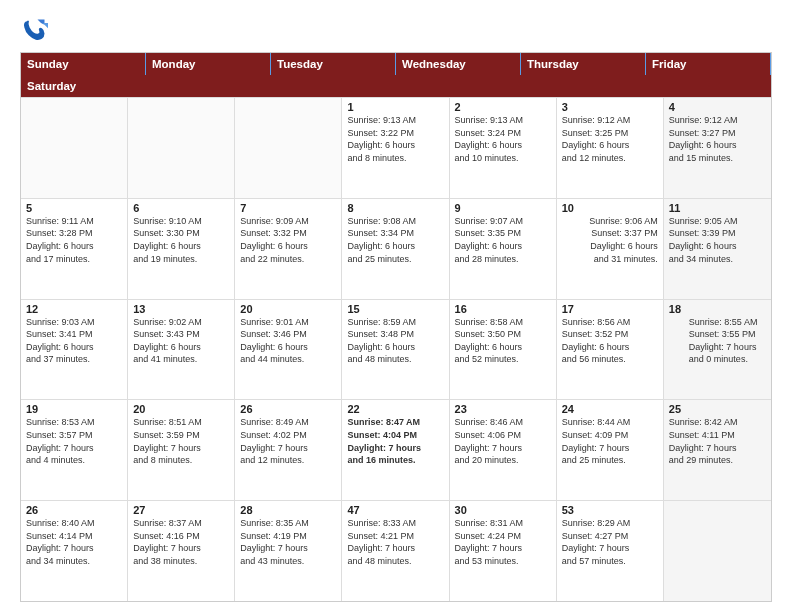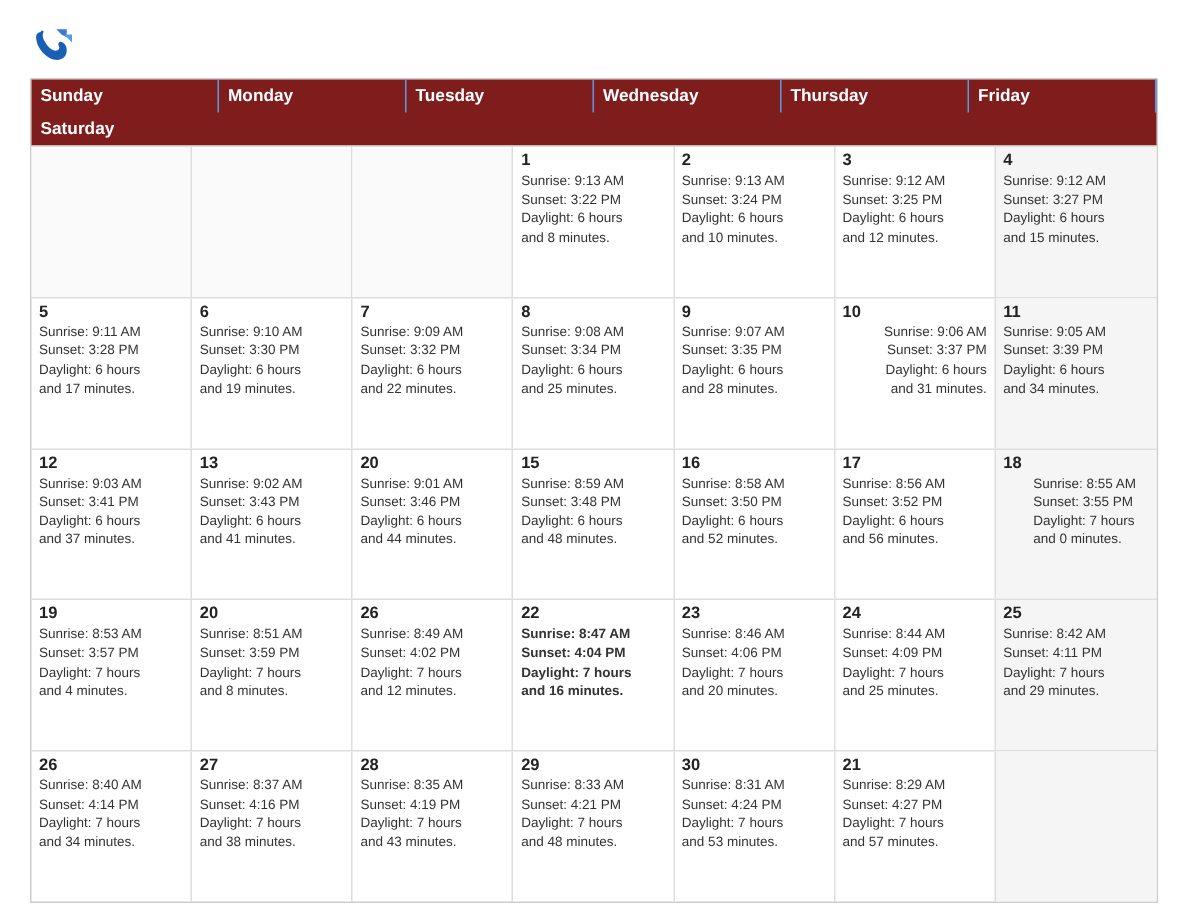--- a/index.html
+++ b/index.html
@@ -343,35 +343,35 @@
 and 38 minutes.</div>
           </div>
           <div class="cal-cell">
             <div class="day-number">28</div>
             <div class="cell-text" style="white-space: pre-line;">Sunrise: 8:35 AM
 Sunset: 4:19 PM
 Daylight: 7 hours
 and 43 minutes.</div>
           </div>
           <div class="cal-cell">
-            <div class="day-number">29</div>
+            <div class="day-number">47</div>
             <div class="cell-text" style="white-space: pre-line;">Sunrise: 8:33 AM
 Sunset: 4:21 PM
 Daylight: 7 hours
 and 48 minutes.</div>
           </div>
           <div class="cal-cell">
             <div class="day-number">30</div>
             <div class="cell-text" style="white-space: pre-line;">Sunrise: 8:31 AM
 Sunset: 4:24 PM
 Daylight: 7 hours
 and 53 minutes.</div>
           </div>
           <div class="cal-cell">
-            <div class="day-number">21</div>
+            <div class="day-number">53</div>
             <div class="cell-text" style="white-space: pre-line;">Sunrise: 8:29 AM
 Sunset: 4:27 PM
 Daylight: 7 hours
 and 57 minutes.</div>
           </div>
           <div class="cal-cell empty shaded"></div>
         </div>
       </div>
   </div>
 </div>

